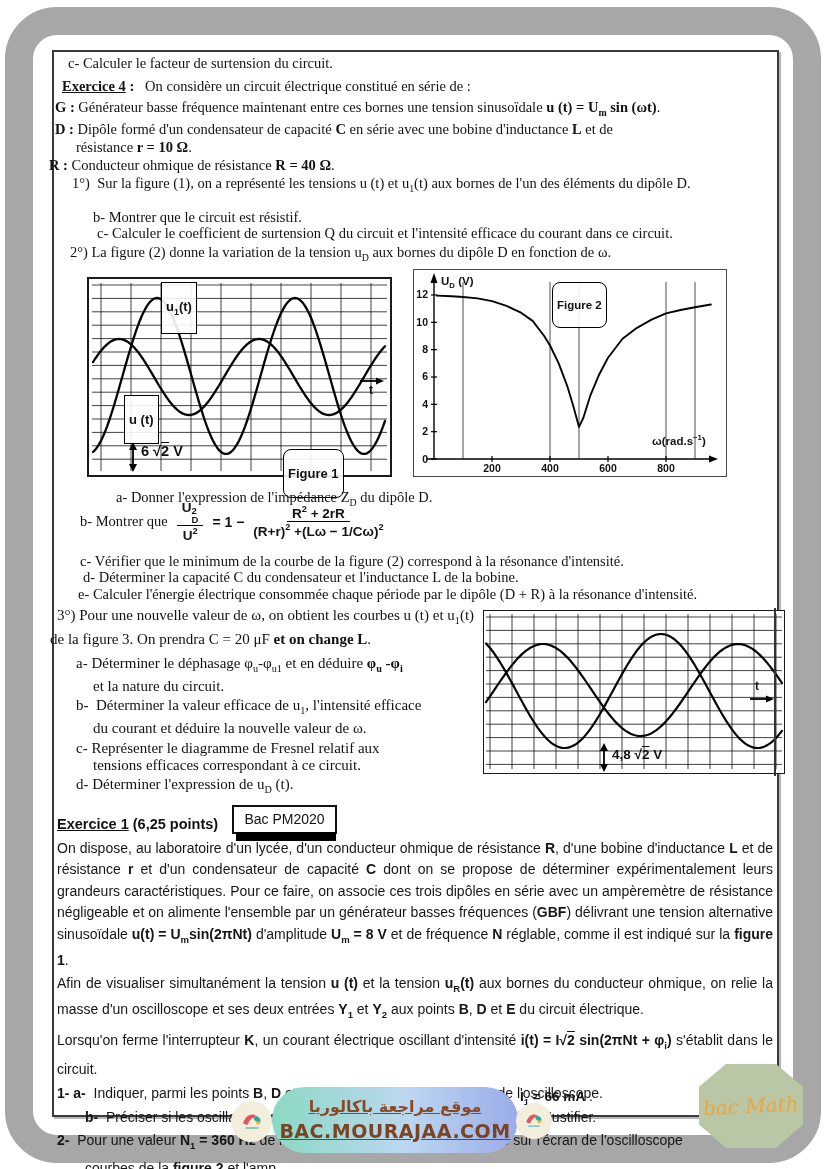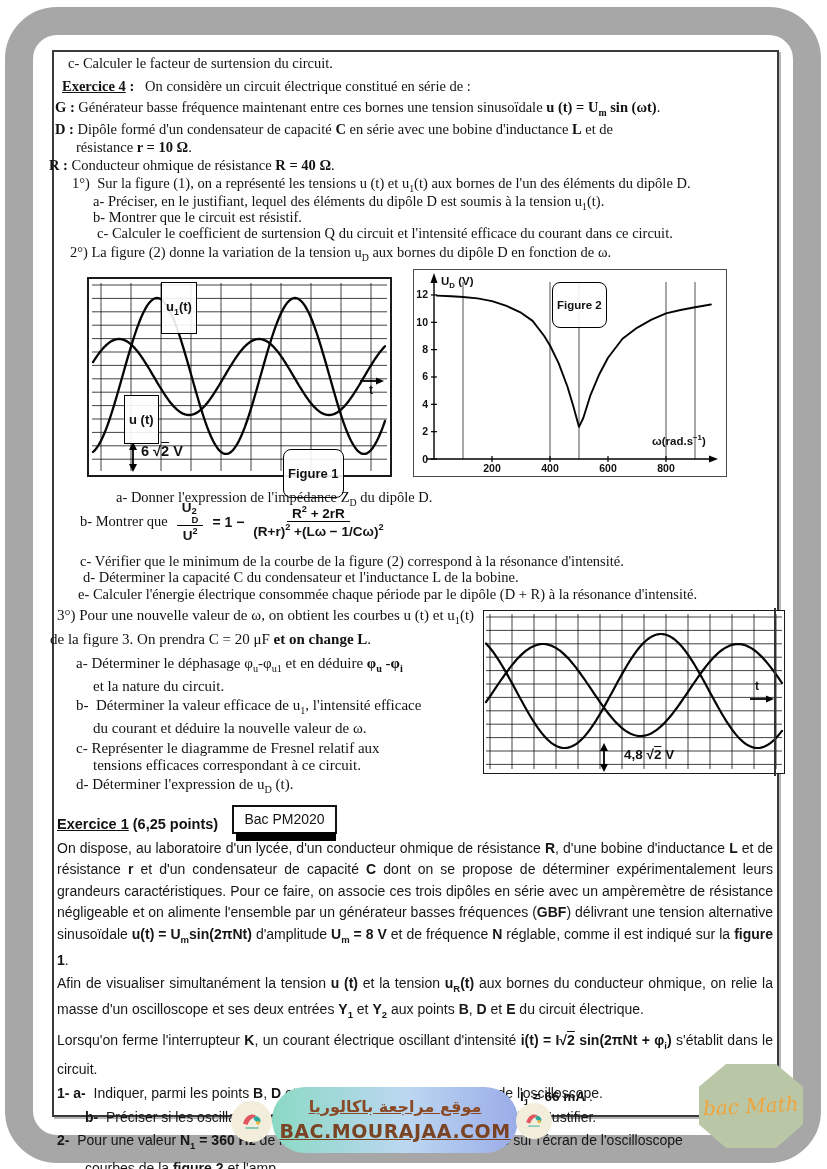--- a/index.html
+++ b/index.html
@@ -72,21 +72,20 @@
   <div class="frame"></div>
   <div class="content"></div>
 
   <div class="t" style="left:68px;top:55px;">c- Calculer le facteur de surtension du circuit.</div>
   <div class="t" style="left:62px;top:78px;"><b><u>Exercice 4</u> :</b>&nbsp;&nbsp; On considère un circuit électrique constitué en série de :</div>
   <div class="t" style="left:55px;top:99px;"><b>G :</b> Générateur basse fréquence maintenant entre ces bornes une tension sinusoïdale <b>u (t) = U<sub>m</sub> sin (ωt)</b>.</div>
   <div class="t" style="left:55px;top:121px;"><b>D :</b> Dipôle formé d'un condensateur de capacité <b>C</b> en série avec une bobine d'inductance <b>L</b> et de</div>
   <div class="t" style="left:76px;top:139px;">résistance <b>r = 10 Ω</b>.</div>
   <div class="t" style="left:49px;top:157px;"><b>R :</b> Conducteur ohmique de résistance <b>R = 40 Ω</b>.</div>
   <div class="t" style="left:72px;top:175px;">1°)&nbsp; Sur la figure (1), on a représenté les tensions u (t) et u<sub>1</sub>(t) aux bornes de l'un des éléments du dipôle D.</div>
-  <div class="t" style="left:93px;top:193px;">a- Préciser, en le justifiant, lequel des éléments du dipôle D est soumis à la tension u<sub>1</sub>(t).</div>
   <div class="t" style="left:93px;top:209px;">b- Montrer que le circuit est résistif.</div>
   <div class="t" style="left:97px;top:225px;">c- Calculer le coefficient de surtension Q du circuit et l'intensité efficace du courant dans ce circuit.</div>
   <div class="t" style="left:70px;top:244px;">2°) La figure (2) donne la variation de la tension u<sub>D</sub> aux bornes du dipôle D en fonction de ω.</div>
 
   <div id="fig1" class="fig">
     <svg id="fig1-svg" width="301" height="196" viewBox="0 0 301 196">
         <line x1="12" y1="4" x2="12" y2="192" stroke="#111" stroke-width="0.8"></line>
         <line x1="42" y1="4" x2="42" y2="192" stroke="#111" stroke-width="0.8"></line>
         <line x1="72" y1="4" x2="72" y2="192" stroke="#111" stroke-width="0.8"></line>
         <line x1="102" y1="4" x2="102" y2="192" stroke="#111" stroke-width="0.8"></line>
@@ -224,21 +223,21 @@
         <line x1="2" y1="140.00000000000003" x2="298" y2="140.00000000000003" stroke="#111" stroke-width="0.8"></line>
         <line x1="2" y1="153.40000000000003" x2="298" y2="153.40000000000003" stroke="#111" stroke-width="0.8"></line>
         <path d="M2 32.5 L4 34.7 L6 37.0 L8 39.5 L10 42.2 L12 45.1 L14 48.1 L16 51.2 L18 54.5 L20 57.9 L22 61.3 L24 64.9 L26 68.5 L28 72.1 L30 75.8 L32 79.5 L34 83.2 L36 86.9 L38 90.6 L40 94.2 L42 97.8 L44 101.3 L46 104.7 L48 108.0 L50 111.1 L52 114.2 L54 117.1 L56 119.8 L58 122.4 L60 124.8 L62 127.0 L64 129.0 L66 130.8 L68 132.3 L70 133.7 L72 134.8 L74 135.7 L76 136.4 L78 136.8 L80 137.0 L82 136.9 L84 136.6 L86 136.1 L88 135.3 L90 134.3 L92 133.1 L94 131.6 L96 129.9 L98 128.0 L100 125.9 L102 123.6 L104 121.1 L106 118.5 L108 115.6 L110 112.7 L112 109.6 L114 106.3 L116 103.0 L118 99.5 L120 96.0 L122 92.4 L124 88.8 L126 85.1 L128 81.4 L130 77.7 L132 74.0 L134 70.3 L136 66.7 L138 63.1 L140 59.6 L142 56.2 L144 52.8 L146 49.6 L148 46.6 L150 43.6 L152 40.9 L154 38.2 L156 35.8 L158 33.6 L160 31.5 L162 29.7 L164 28.0 L166 26.6 L168 25.4 L170 24.5 L172 23.8 L174 23.3 L176 23.0 L178 23.0 L180 23.3 L182 23.8 L184 24.5 L186 25.4 L188 26.6 L190 28.0 L192 29.7 L194 31.5 L196 33.6 L198 35.8 L200 38.2 L202 40.9 L204 43.6 L206 46.6 L208 49.6 L210 52.8 L212 56.2 L214 59.6 L216 63.1 L218 66.7 L220 70.3 L222 74.0 L224 77.7 L226 81.4 L228 85.1 L230 88.8 L232 92.4 L234 96.0 L236 99.5 L238 103.0 L240 106.3 L242 109.6 L244 112.7 L246 115.6 L248 118.5 L250 121.1 L252 123.6 L254 125.9 L256 128.0 L258 129.9 L260 131.6 L262 133.1 L264 134.3 L266 135.3 L268 136.1 L270 136.6 L272 136.9 L274 137.0 L276 136.8 L278 136.4 L280 135.7 L282 134.8 L284 133.7 L286 132.3 L288 130.8 L290 129.0 L292 127.0 L294 124.8 L296 122.4 L298 119.8 " fill="none" stroke="#050505" stroke-width="2.2" stroke-linecap="round" stroke-linejoin="round"></path>
         <path d="M2 91.1 L4 88.2 L6 85.3 L8 82.3 L10 79.4 L12 76.4 L14 73.5 L16 70.5 L18 67.6 L20 64.8 L22 62.0 L24 59.3 L26 56.6 L28 54.1 L30 51.7 L32 49.3 L34 47.1 L36 45.1 L38 43.1 L40 41.4 L42 39.7 L44 38.3 L46 37.0 L48 35.9 L50 34.9 L52 34.2 L54 33.6 L56 33.2 L58 33.0 L60 33.0 L62 33.2 L64 33.6 L66 34.2 L68 34.9 L70 35.9 L72 37.0 L74 38.3 L76 39.7 L78 41.4 L80 43.1 L82 45.1 L84 47.1 L86 49.3 L88 51.7 L90 54.1 L92 56.6 L94 59.3 L96 62.0 L98 64.8 L100 67.6 L102 70.5 L104 73.5 L106 76.4 L108 79.4 L110 82.3 L112 85.3 L114 88.2 L116 91.1 L118 93.9 L120 96.7 L122 99.4 L124 102.0 L126 104.5 L128 106.9 L130 109.2 L132 111.4 L134 113.4 L136 115.3 L138 117.1 L140 118.7 L142 120.1 L144 121.3 L146 122.4 L148 123.3 L150 124.0 L152 124.5 L154 124.9 L156 125.0 L158 124.9 L160 124.7 L162 124.3 L164 123.7 L166 122.9 L168 121.9 L170 120.7 L172 119.4 L174 117.9 L176 116.2 L178 114.4 L180 112.4 L182 110.3 L184 108.1 L186 105.7 L188 103.3 L190 100.7 L192 98.0 L194 95.3 L196 92.5 L198 89.6 L200 86.7 L202 83.8 L204 80.9 L206 77.9 L208 74.9 L210 72.0 L212 69.1 L214 66.2 L216 63.4 L218 60.6 L220 58.0 L222 55.4 L224 52.9 L226 50.5 L228 48.2 L230 46.1 L232 44.1 L234 42.2 L236 40.5 L238 39.0 L240 37.6 L242 36.4 L244 35.4 L246 34.5 L248 33.9 L250 33.4 L252 33.1 L254 33.0 L256 33.1 L258 33.4 L260 33.9 L262 34.5 L264 35.4 L266 36.4 L268 37.6 L270 39.0 L272 40.5 L274 42.2 L276 44.1 L278 46.1 L280 48.2 L282 50.5 L284 52.9 L286 55.4 L288 58.0 L290 60.6 L292 63.4 L294 66.2 L296 69.1 L298 72.0 " fill="none" stroke="#050505" stroke-width="2.2" stroke-linecap="round" stroke-linejoin="round"></path>
         <line x1="120" y1="137" x2="120" y2="157" stroke="#000" stroke-width="1.8"></line>
         <polygon points="120,132 116,140 124,140" fill="#000"></polygon>
         <polygon points="120,161 116,153 124,153" fill="#000"></polygon>
         <line x1="266" y1="88" x2="284" y2="88" stroke="#000" stroke-width="1.8"></line>
         <polygon points="290,88 282,84.5 282,91.5" fill="#000"></polygon>
       </svg>
-    <div class="flabel" style="left:128px;top:136px;font-size:13.5px;margin-left:12px;">4,8 √<span class="ov">2</span> V</div>
+    <div class="flabel" style="left:128px;top:136px;font-size:13.5px;">4,8 √<span class="ov">2</span> V</div>
     <div class="flabel" style="left:271px;top:68px;font-size:12px;">t</div>
   </div>
   <div class="borderline"></div>
 
   <div class="badge-box">Bac PM2020</div>
   <div class="badge-shadow"></div>
   <div class="ex1-title"><u>Exercice 1</u> (6,25 points)</div>
 
   <div class="ex1-flow">
     <p>On dispose, au laboratoire d'un lycée, d'un conducteur ohmique de résistance <b>R</b>, d'une bobine d'inductance <b>L</b> et de résistance <b>r</b> et d'un condensateur de capacité <b>C</b> dont on se propose de déterminer expérimentalement leurs grandeurs caractéristiques. Pour ce faire, on associe ces trois dipôles en série avec un ampèremètre de résistance négligeable et on alimente l'ensemble par un générateur basses fréquences (<b>GBF</b>) délivrant une tension alternative sinusoïdale <b>u(t) = U<sub>m</sub>sin(2πNt)</b> d'amplitude <b>U<sub>m</sub> = 8 V</b> et de fréquence <b>N</b> réglable, comme il est indiqué sur la <b>figure 1</b>.</p>

